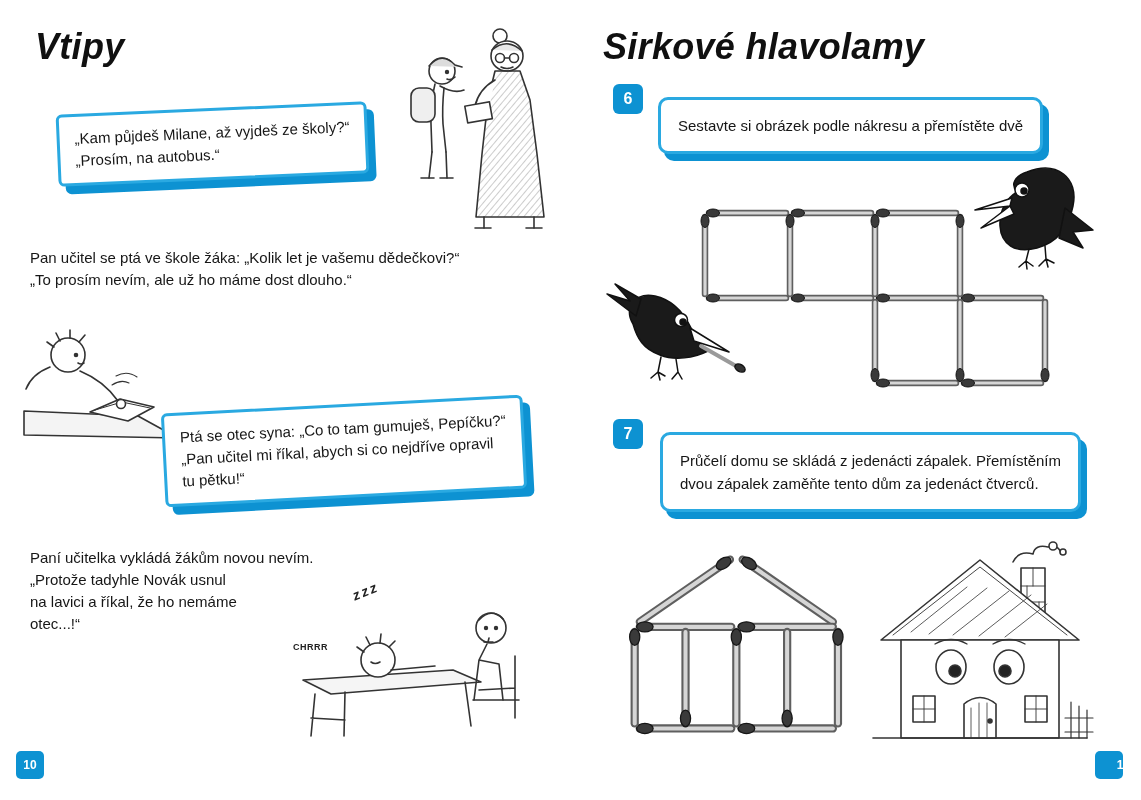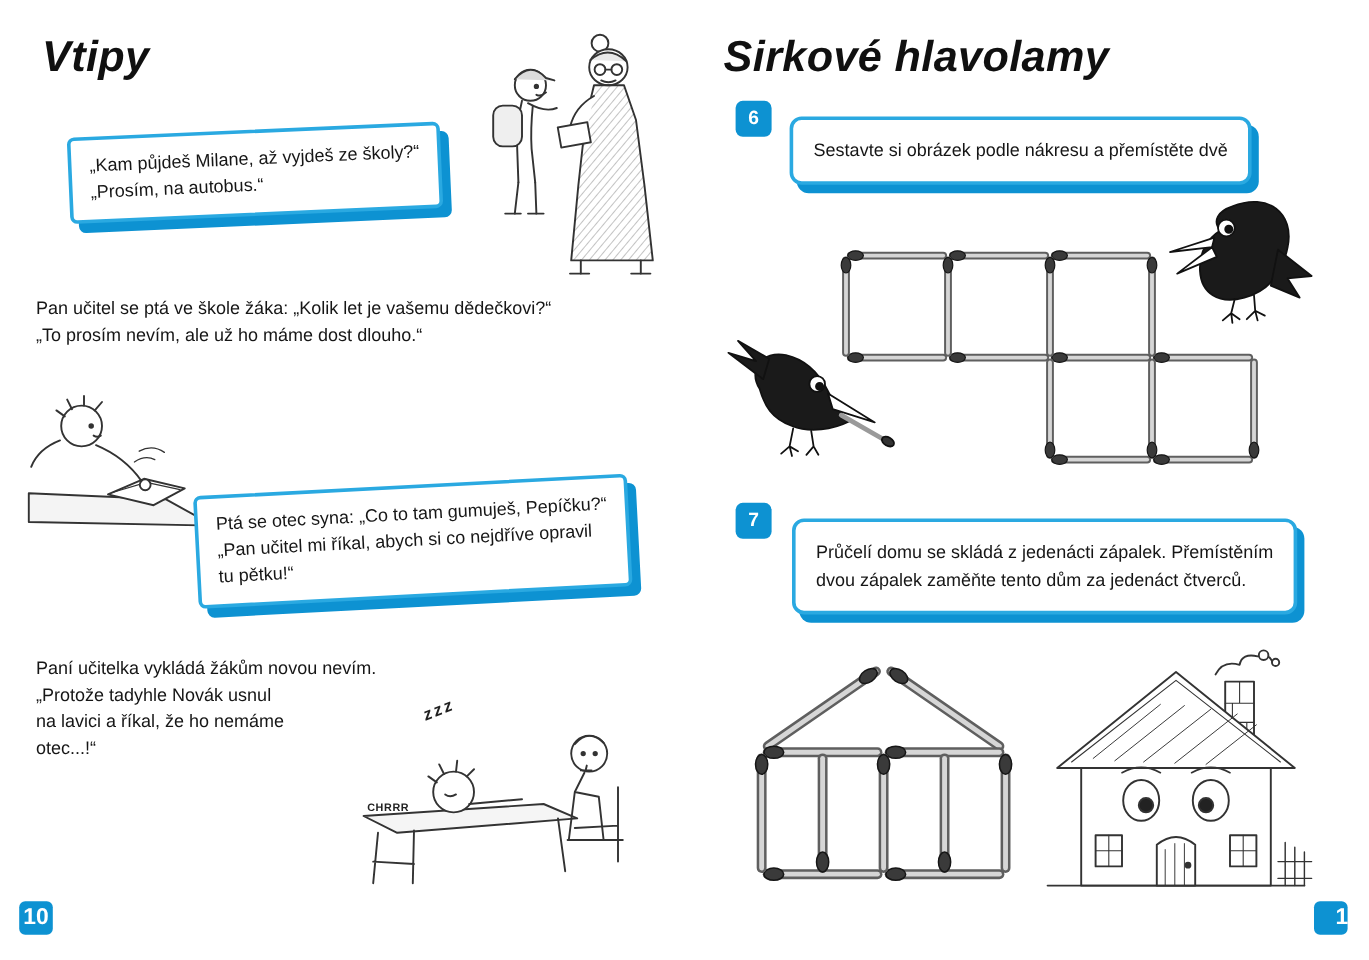--- a/index.html
+++ b/index.html
@@ -6,21 +6,21 @@
   * { margin:0; padding:0; box-sizing:border-box; }
   html,body { width:1141px; height:800px; }
   body { position:relative; background:#ffffff; font-family:"Liberation Sans", sans-serif; color:#161616; overflow:hidden; }
   .abs { position:absolute; }
   .page-title { font-size:36px; font-weight:bold; font-style:italic; color:#101010; letter-spacing:.3px; }
   .joke-box { background:#fff; border:3px solid var(--accent); border-radius:6px; box-shadow:7px 8px 0 var(--accent_dark); padding:11px 15px; }
   .line { font-size:15px; line-height:22px; white-space:nowrap; color:#161616; }
   .puzzle-box { background:#fff; border:3px solid var(--accent); border-radius:10px; box-shadow:6px 7px 0 var(--accent_dark); padding:14px 17px; }
   .puzzle-box .line { line-height:23px; }
   .badge { width:30px; height:30px; border-radius:6px; background:var(--accent_dark); color:#fff; font-size:16px; font-weight:bold; display:flex; align-items:center; justify-content:center; z-index:5; }
-  .pagenum { width:28px; height:28px; border-radius:5px; background:var(--accent_dark); color:#fff; font-size:19px; font-weight:bold; display:flex; align-items:center; justify-content:center; }
+  .pagenum { width:28px; height:28px; border-radius:5px; background:var(--accent_dark); color:#fff; font-size:12px; font-weight:bold; display:flex; align-items:center; justify-content:center; }
   .rot-box1 { transform:rotate(-2.5deg); }
   .rot-box2 { transform:rotate(-3deg); }
   .zzz { font-style:italic; font-weight:bold; font-size:14px; letter-spacing:2px; transform:rotate(-22deg); color:#222; }
   .snore { font-size:9px; font-weight:bold; color:#222; letter-spacing:.5px; }
   svg .sk { stroke:#333; fill:none; stroke-width:1.6; stroke-linecap:round; stroke-linejoin:round; }
   .mo { stroke:#5f5f5f; stroke-width:6.5; stroke-linecap:round; }
   .mi { stroke:#d6d6d6; stroke-width:3.2; stroke-linecap:round; }
   .mh { fill:#3a3a3a; stroke:#161616; stroke-width:1; }
 </style>
 </head>
@@ -127,21 +127,21 @@
     <path d="M196,52 q12,-13 24,-1"></path>
     <circle cx="203" cy="60" r="1.4" fill="#333"></circle>
     <circle cx="213" cy="60" r="1.4" fill="#333"></circle>
     <path d="M206,70 l-1,4 M201,74 h9"></path>
     <path d="M204,76 l-8,16 20,4 4,36 M196,92 l-5,40"></path>
     <path d="M232,88 l0,62 M232,120 l-36,2 M190,132 h46"></path>
   </g>
 </svg>
 
 <div class="abs zzz" style="left:352px; top:583px;">zzz</div>
-<div class="abs snore" style="left:293px; top:668px;margin-left:13px;">CHRRR</div>
+<div class="abs snore" style="left:293px; top:642px;">CHRRR</div>
 
 <div class="abs pagenum" style="left:16px; top:751px;">10</div>
 
 <div class="abs page-title" style="left:603px; top:26px;">Sirkové hlavolamy</div>
 
 <div class="abs badge" style="left:613px; top:84px;">6</div>
 <div class="abs puzzle-box" style="left:628px; top:97px;margin-left:30px;">
   <div class="line">Sestavte si obrázek podle nákresu a přemístěte dvě</div>
 </div>
 

